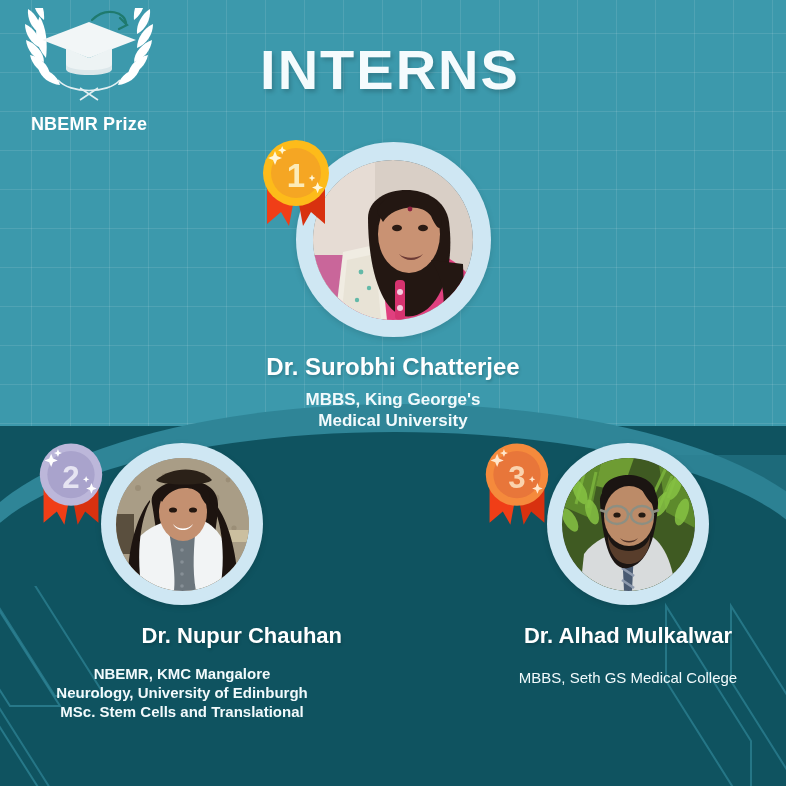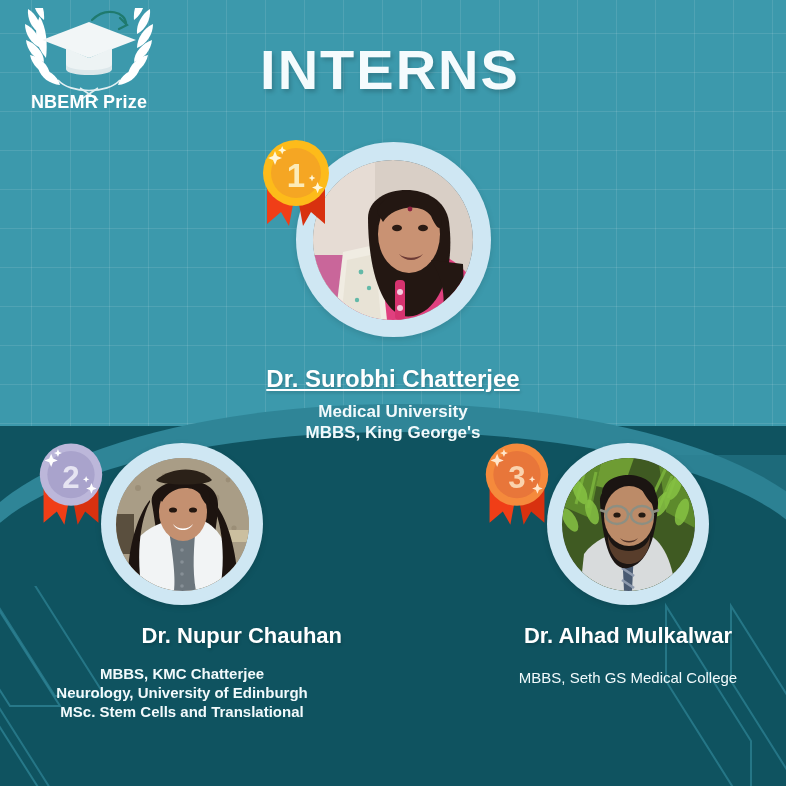--- a/index.html
+++ b/index.html
@@ -62,21 +62,21 @@
   .diag-lines.left{left:0;}
   .diag-lines.right{right:0;}
   .diag-lines svg{display:block;}
 
   
   .logo{
     position:absolute;left:14px;top:8px;width:150px;height:126px;
   }
   .logo svg{display:block;}
   .logo-text{
-    position:absolute;left:0;top:84px;width:150px;text-align:center;
+    position:absolute;left:0;top:106px;width:150px;text-align:center;
     color:#FFFFFF;font-size:18px;font-weight:bold;letter-spacing:0.2px;
     font-family:"Liberation Sans", sans-serif;
   }
 
   
   .title{
     position:absolute;left:180px;top:42px;width:420px;
     text-align:center;
     color:#F4FBFD;
     font-size:56px;
@@ -121,21 +121,21 @@
     font-family:"Liberation Sans", sans-serif;
     line-height:1.26;
   }
   .wsub.light{font-weight:normal;}
 
   
   #w1{left:243px;top:142px;width:300px;}
   #w1 .photo-ring{width:195px;height:195px;margin:0 auto;}
   #w1 .photo{width:160px;height:160px;}
   #w1 .medal{left:16px;top:-6px;}
-  #w1 .wname{font-size:24px;margin-top:28px;text-decoration:underline;}
+  #w1 .wname{font-size:24px;margin-top:16px;}
   #w1 .wsub{font-size:17px;margin-top:8px;}
 
   
   #w2{left:22px;top:443px;width:320px;}
   #w2 .photo-ring{width:162px;height:162px;margin:0 auto;}
   #w2 .photo{width:133px;height:133px;}
   #w2 .medal{left:14px;top:-4px;width:70px;height:92px;}
   #w2 .wname{font-size:22px;margin-top:18px;text-align:right;}
   #w2 .wsub{font-size:15px;margin-top:16px;}
 
@@ -279,22 +279,22 @@
             <path d="M14 20 l2 -5 l2 5 l5 2 l-5 2 l-2 5 l-2 -5 l-5 -2 Z"></path>
             <path d="M22 13 l1.2 -3 l1.2 3 l3 1.2 l-3 1.2 l-1.2 3 l-1.2 -3 l-3 -1.2 Z"></path>
             <path d="M57 50 l1.6 -4 l1.6 4 l4 1.6 l-4 1.6 l-1.6 4 l-1.6 -4 l-4 -1.6 Z"></path>
             <path d="M52 41 l1 -2.4 l1 2.4 l2.4 1 l-2.4 1 l-1 2.4 l-1 -2.4 l-2.4 -1 Z"></path>
           </g>
         </svg>
       </div>
     </div>
     <div class="wname">Dr. Surobhi Chatterjee</div>
     <div class="wsub">
+      <div>MBBS, King George's</div>
       <div>Medical University</div>
-      <div>MBBS, King George's</div>
     </div>
   </div>
 
   <div class="winner" id="w2">
     <div class="photo-wrap">
       <div class="photo-ring">
         <div class="photo">
           <svg width="133" height="133" viewBox="0 0 133 133">
             <defs>
                 <clipPath id="c2">
@@ -349,21 +349,21 @@
             <path d="M14 20 l2 -5 l2 5 l5 2 l-5 2 l-2 5 l-2 -5 l-5 -2 Z"></path>
             <path d="M22 13 l1.2 -3 l1.2 3 l3 1.2 l-3 1.2 l-1.2 3 l-1.2 -3 l-3 -1.2 Z"></path>
             <path d="M57 50 l1.6 -4 l1.6 4 l4 1.6 l-4 1.6 l-1.6 4 l-1.6 -4 l-4 -1.6 Z"></path>
             <path d="M52 41 l1 -2.4 l1 2.4 l2.4 1 l-2.4 1 l-1 2.4 l-1 -2.4 l-2.4 -1 Z"></path>
           </g>
         </svg>
       </div>
     </div>
     <div class="wname">Dr. Nupur Chauhan</div>
     <div class="wsub">
-      <div>MBBS, KMC Chatterjee</div>
+      <div>NBEMR, KMC Mangalore</div>
       <div>Neurology, University of Edinburgh</div>
       <div>MSc. Stem Cells and Translational</div>
     </div>
   </div>
 
   <div class="winner" id="w3">
     <div class="photo-wrap">
       <div class="photo-ring">
         <div class="photo">
           <svg width="133" height="133" viewBox="0 0 133 133">

